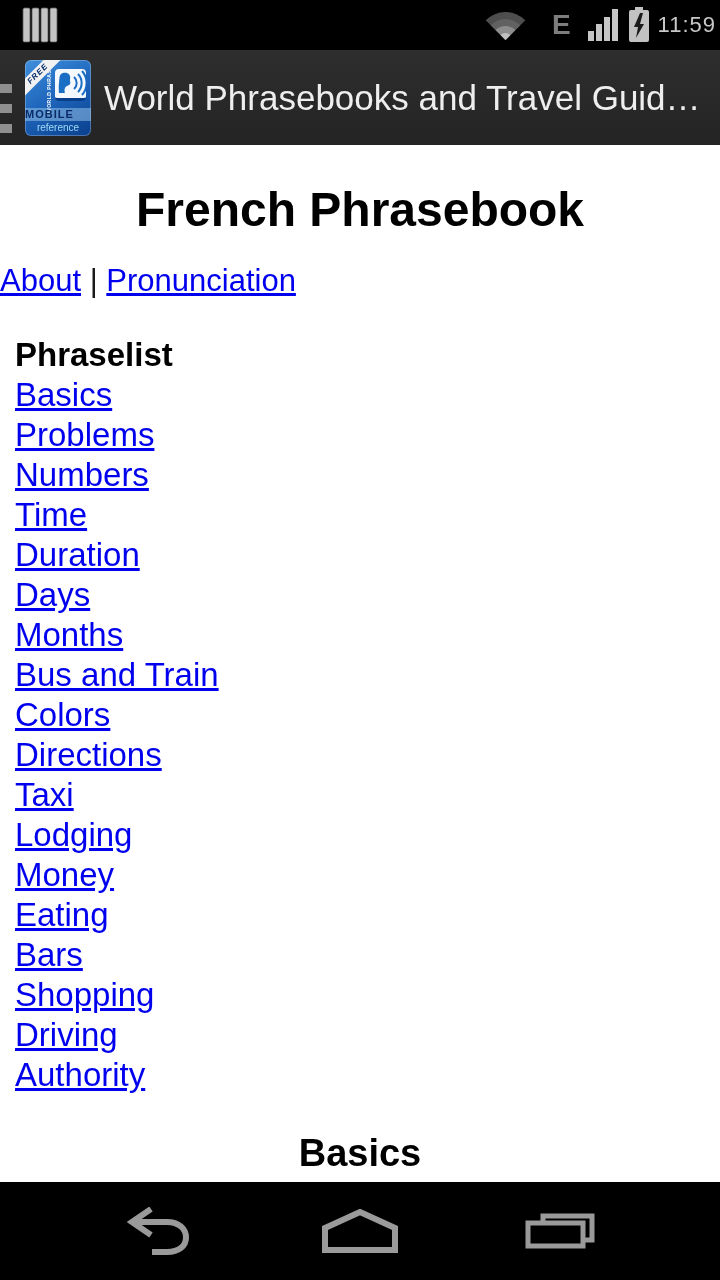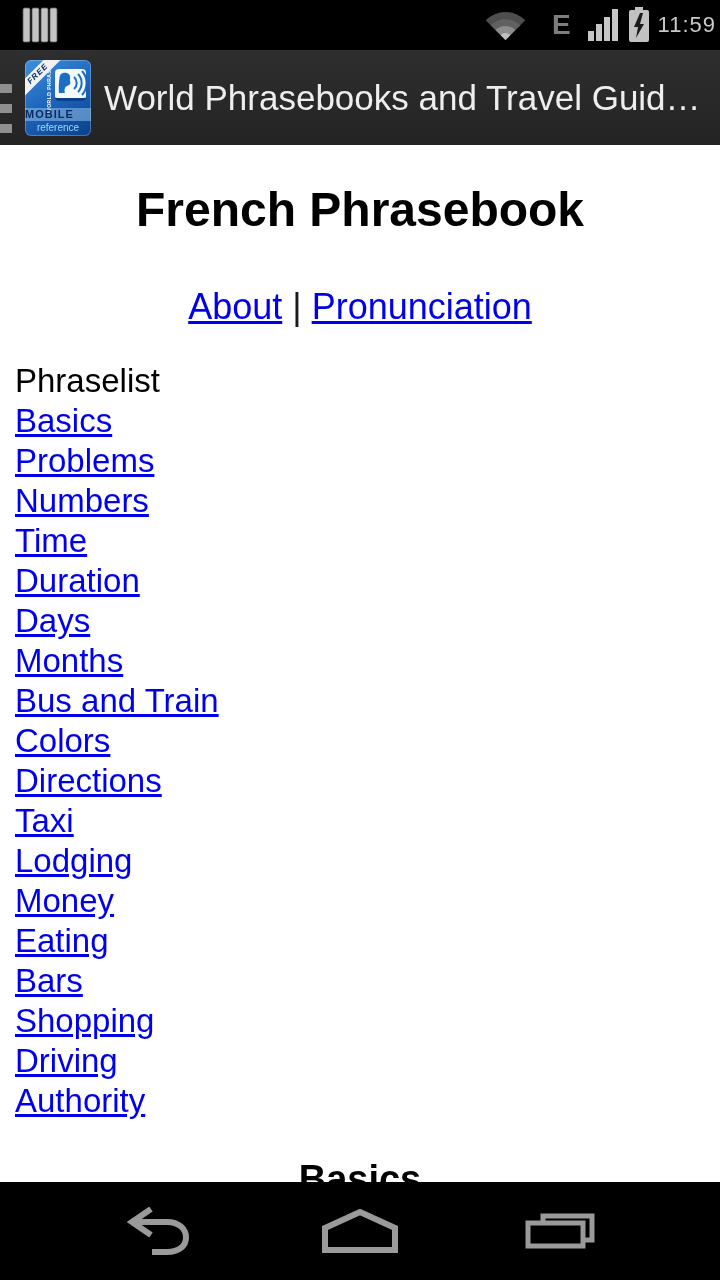--- a/index.html
+++ b/index.html
@@ -87,26 +87,26 @@
   .content {
     position: absolute; top: 145px; left: 0; width: 720px; height: 1037px;
     overflow: hidden; background: #fff;
   }
   a { color: #0000EE; text-decoration: underline; }
   .page-title {
     margin-top: 42px; text-align: center;
     font-size: 48px; font-weight: bold; line-height: 46px; color: #000;
   }
   .top-links {
-    margin-top: 54px; text-align: center;
-    font-size: 36px; line-height: 40px;
+    margin-top: 28px; text-align: left;
+    font-size: 31px; line-height: 40px;
   }
   .top-links .sep { color: #1a1a1a; text-decoration: none; }
   .phraselist { margin: 34px 0 0 15px; font-size: 33px; line-height: 40px; }
-  .phraselist-heading { font-weight: normal; color: #000; }
+  .phraselist-heading { font-weight: bold; color: #000; }
   .phrase-link { display: block; width: max-content; }
   .section-heading {
     margin-top: 38px; text-align: center;
     font-size: 38px; font-weight: bold; line-height: 40px; color: #000;
   }
 
   
   .nav-bar {
     position: absolute; bottom: 0; left: 0; width: 720px; height: 98px;
     background: #000;

